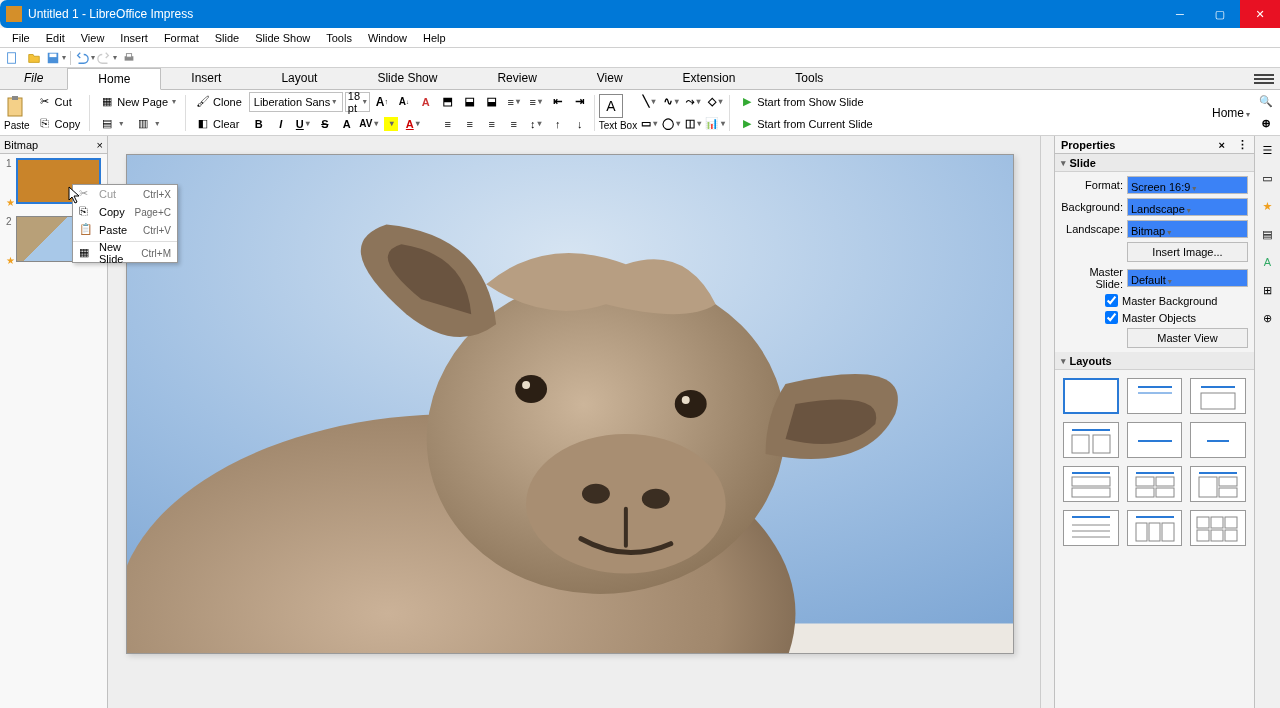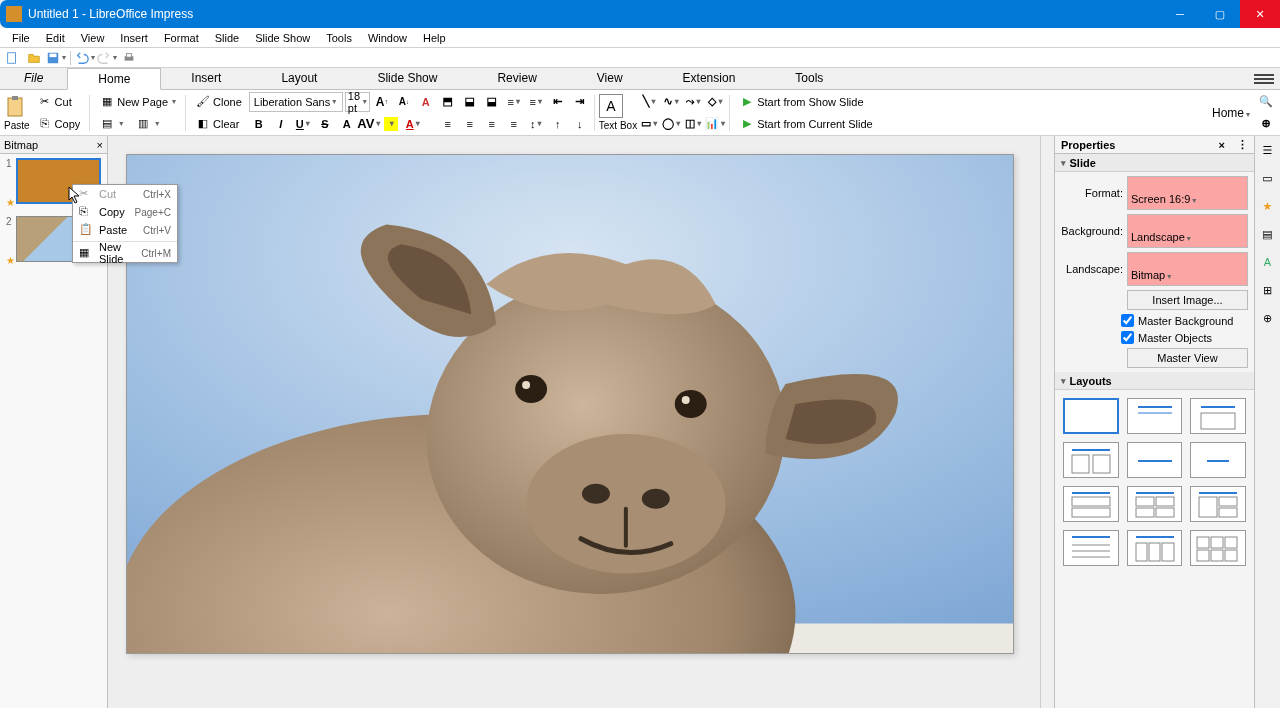--- a/index.html
+++ b/index.html
@@ -74,23 +74,23 @@
 
 
 .rightpanel { width: 200px; background: #f4f4f4; border-left: 1px solid #c0c0c0; display: flex; flex-direction: column; }
 .rightpanel .hdr2 { height: 18px; border-bottom: 1px solid #c0c0c0; display: flex; align-items: center; padding: 0 6px; font-weight: bold; font-size: 11px; gap: 8px; }
 .rightpanel .hdr2 .x { margin-left: auto; }
 .rightpanel .sechdr { height: 18px; background: #eaeaea; border-bottom: 1px solid #d0d0d0; display: flex; align-items: center; padding: 0 6px; font-size: 11px; font-weight: bold; }
 .rightpanel .sechdr::before { content: "▾"; font-size: 9px; margin-right: 4px; color: #666; }
 .rightpanel .secbody { padding: 4px 6px; display: flex; flex-direction: column; gap: 4px; }
 .proprow { display: flex; align-items: center; gap: 4px; }
 .proprow .lbl { width: 62px; text-align: right; font-size: 11px; }
-.proprow select, .proprow .cbox { flex: 1; height: 18px; border: 1px solid #bbb; background: #fca5a5; font-size: 11px; padding: 16px 3px; }
+.proprow select, .proprow .cbox { flex: 1; height: 18px; border: 1px solid #bbb; background: #3b82f6; font-size: 11px; padding: 4px 3px; }
 .propbtn { margin-left: 66px; height: 20px; border: 1px solid #bbb; background: #f0f0f0; font-size: 11px; }
-.propcheck { margin-left: 60px; display: flex; align-items: center; gap: 4px; font-size: 11px; }
+.propcheck { margin-left: 44px; display: flex; align-items: center; gap: 4px; font-size: 11px; }
 .layouts { display: grid; grid-template-columns: repeat(3, 1fr); gap: 8px; padding: 8px; }
 .layoutcell { height: 36px; border: 1px solid #999; background: #fff; }
 .layoutcell.sel { border: 2px solid #2a7ad6; }
 
 
 .sidebaricons { width: 26px; background: #f0f0f0; border-left: 1px solid #c0c0c0; display: flex; flex-direction: column; align-items: center; padding-top: 4px; gap: 8px; }
 .sidebaricons .sbicon { width: 20px; height: 20px; display: flex; align-items: center; justify-content: center; }
 
 .cursor-arrow { position: absolute; left: 68px; top: 186px; z-index: 200; pointer-events: none; }
 </style>
@@ -250,21 +250,21 @@
       <div class="fmtbtn">
           <i>I</i>
         </div>
       <div class="fmtbtn dropdown-caret">
           <u>U</u>
         </div>
       <div class="fmtbtn">
           <s>S</s>
         </div>
       <div class="fmtbtn">A</div>
-      <div class="fmtbtn dropdown-caret" style="font-size:13px">AV</div>
+      <div class="fmtbtn dropdown-caret" style="font-size:10px">AV</div>
       <div class="fmtbtn dropdown-caret" style="background:#ff0;width:14px;height:14px;margin:3px"></div>
       <div class="fmtbtn dropdown-caret">
           <span style="color:#c00;text-decoration:underline">A</span>
         </div>
     </div>
   </div>
   <div class="rgroup">
     <div class="rrow">
       <div class="fmtbtn">⬒</div>
       <div class="fmtbtn">⬓</div>
@@ -412,20 +412,24 @@
       </div>
       <div class="proprow">
         <span class="lbl">Background:</span>
         <div class="cbox dropdown-caret"><span>Landscape</span></div>
       </div>
       <div class="proprow">
         <span class="lbl">Landscape:</span>
         <div class="cbox dropdown-caret"><span>Bitmap</span></div>
       </div>
       <button class="propbtn">Insert Image...</button>
+      <div class="proprow">
+        <span class="lbl">Master Slide:</span>
+        <div class="cbox dropdown-caret"><span>Default</span></div>
+      </div>
       <div class="propcheck">
           <input type="checkbox" checked="" style="">
           <span>Master Background</span>
         </div>
       <div class="propcheck">
           <input type="checkbox" checked="" style="">
           <span>Master Objects</span>
         </div>
       <button class="propbtn">Master View</button>
     </div>

